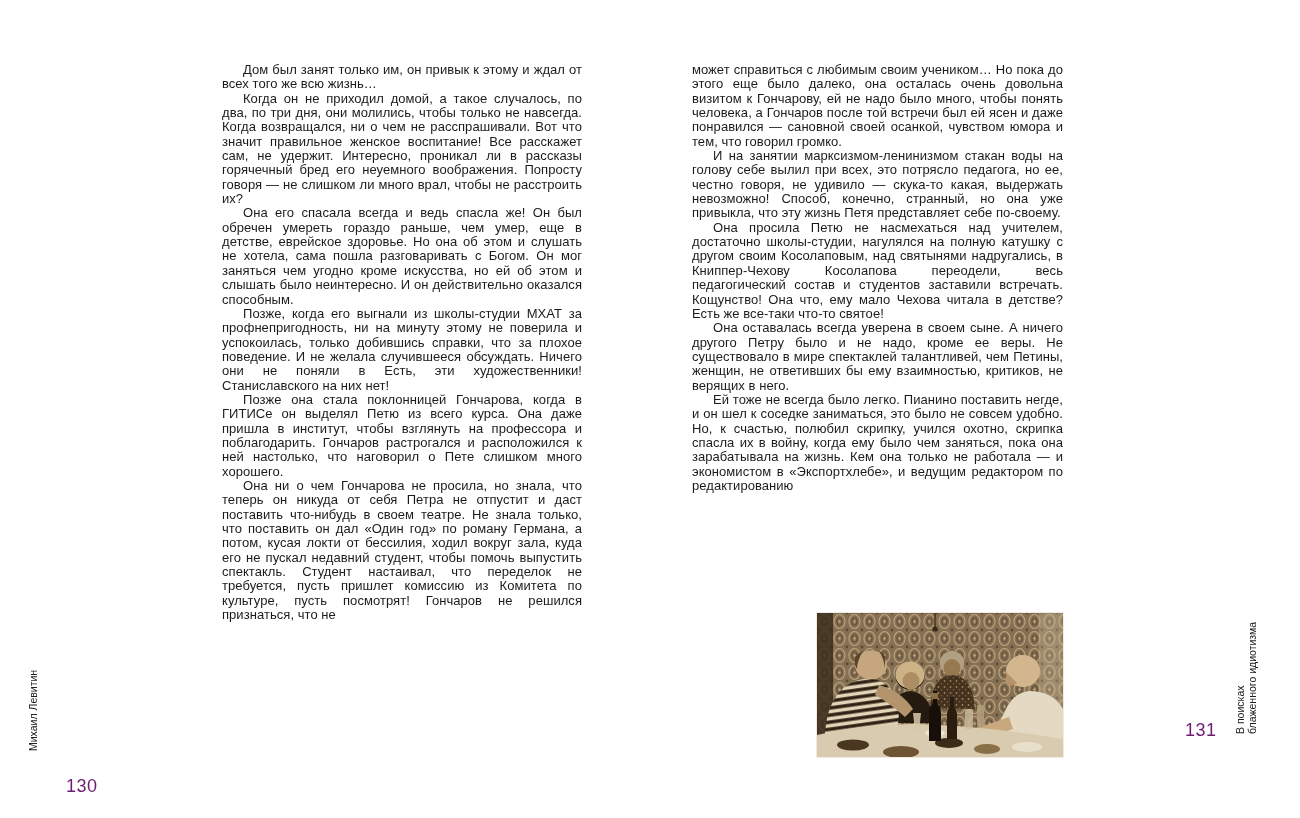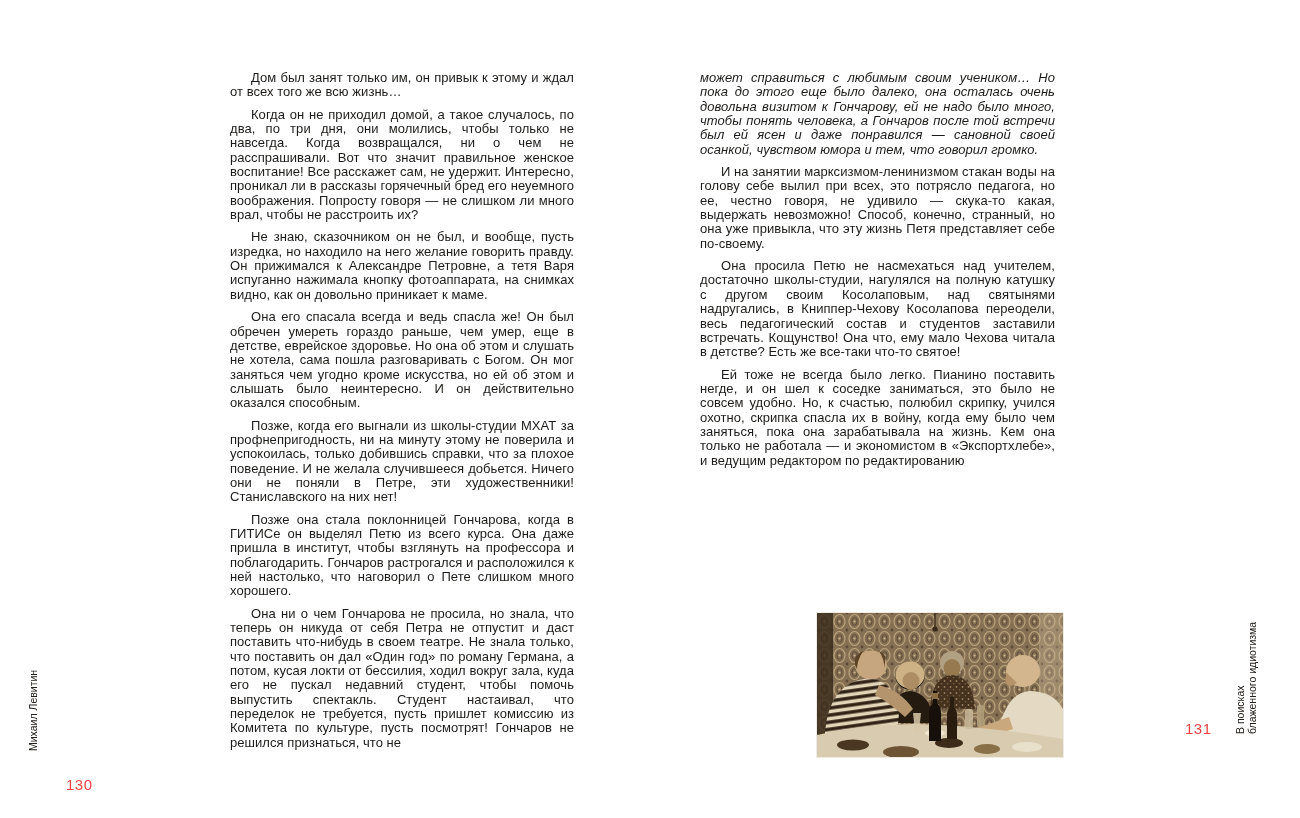--- a/index.html
+++ b/index.html
@@ -15,43 +15,43 @@
   
   .col {
     position: absolute;
     top: 63px;
     text-align: justify;
     font-size: 13px;
     line-height: 14.35px;
     color: #1c1b19;
     letter-spacing: 0.05px;
   }
-  .col p { margin: 8px; text-indent: 21px; }
+  .col p { margin: 0; text-indent: 21px; }
   .col-left  { left: 222px; width: 360px; }
   .col-right { left: 692px; width: 371px; }
-  .col-right p:first-child { text-indent: 0; font-style: italic; } 
+  .col-right p:first-child { text-indent: 0; } 
 
   
   .running {
     position: absolute;
     transform: rotate(-90deg);
     transform-origin: 0 0;
     white-space: nowrap;
     font-size: 10.5px;
     color: #24211d;
     line-height: 12px;
   }
   .running-left  { left: 27px;  top: 751px; }
   .running-right { left: 1234px; top: 734px; }
 
   
   .pagenum {
     position: absolute;
-    font-size: 15px;
-    color: #ef4444;
+    font-size: 18px;
+    color: #701a75;
     letter-spacing: 0.5px;
   }
   .pagenum-left  { left: 66px;   top: 776px; }
   .pagenum-right { left: 1185px; top: 720px; }
 
   
   .photo {
     position: absolute;
     left: 817px; top: 613px;
     width: 246px; height: 144px;
@@ -65,40 +65,40 @@
 <div class="spread">
 
   <div>
     <div class="running running-left">Михаил Левитин</div>
 
     <div class="pagenum pagenum-left">130</div>
 
     <div class="col col-left">
         <p>Дом был занят только им, он привык к этому и ждал от всех того же всю жизнь…</p>
         <p>Когда он не приходил домой, а такое случалось, по два, по три дня, они молились, чтобы только не навсегда. Когда возвращался, ни о чем не расспрашивали. Вот что значит правильное женское воспитание! Все расскажет сам, не удержит. Интересно, проникал ли в рассказы горячечный бред его неуемного воображения. Попросту говоря — не слишком ли много врал, чтобы не расстроить их?</p>
-        <p>Не знаю, сказочником он не был, и вообще, пусть изредка, но находило на него желание говорить правду. Он прижимался к Александре Петровне, а тетя Варя испуганно нажимала кнопку фотоаппарата, на снимках видно, как он довольно приникает к маме.</p>
         <p>Она его спасала всегда и ведь спасла же! Он был обречен умереть гораздо раньше, чем умер, еще в детстве, еврейское здоровье. Но она об этом и слушать не хотела, сама пошла разговаривать с Богом. Он мог заняться чем угодно кроме искусства, но ей об этом и слышать было неинтересно. И он действительно оказался способным.</p>
-        <p>Позже, когда его выгнали из школы-студии МХАТ за профнепригодность, ни на минуту этому не поверила и успокоилась, только добившись справки, что за плохое поведение. И не желала случившееся добьется. Ничего они не поняли в Петре, эти художественники! Станиславского на них нет!</p>
+        <p>Позже, когда его выгнали из школы-студии МХАТ за профнепригодность, ни на минуту этому не поверила и успокоилась, только добившись справки, что за плохое поведение. И не желала случившееся обсуждать. Ничего они не поняли в Есть, эти художественники! Станиславского на них нет!</p>
         <p>Позже она стала поклонницей Гончарова, когда в ГИТИСе он выделял Петю из всего курса. Она даже пришла в институт, чтобы взглянуть на профессора и поблагодарить. Гончаров растрогался и расположился к ней настолько, что наговорил о Пете слишком много хорошего.</p>
         <p>Она ни о чем Гончарова не просила, но знала, что теперь он никуда от себя Петра не отпустит и даст поставить что-нибудь в своем театре. Не знала только, что поставить он дал «Один год» по роману Германа, а потом, кусая локти от бессилия, ходил вокруг зала, куда его не пускал недавний студент, чтобы помочь выпустить спектакль. Студент настаивал, что переделок не требуется, пусть пришлет комиссию из Комитета по культуре, пусть посмотрят! Гончаров не решился признаться, что не</p>
       </div>
   </div>
 
   <div>
     <div class="running running-right">
       <div>В поисках</div>
       <div>блаженного идиотизма</div>
     </div>
 
     <div class="pagenum pagenum-right">131</div>
 
     <div class="col col-right">
         <p>может справиться с любимым своим учеником… Но пока до этого еще было далеко, она осталась очень довольна визитом к Гончарову, ей не надо было много, чтобы понять человека, а Гончаров после той встречи был ей ясен и даже понравился — сановной своей осанкой, чувством юмора и тем, что говорил громко.</p>
         <p>И на занятии марксизмом-ленинизмом стакан воды на голову себе вылил при всех, это потрясло педагога, но ее, честно говоря, не удивило — скука-то какая, выдержать невозможно! Способ, конечно, странный, но она уже привыкла, что эту жизнь Петя представляет себе по-своему.</p>
         <p>Она просила Петю не насмехаться над учителем, достаточно школы-студии, нагулялся на полную катушку с другом своим Косолаповым, над святынями надругались, в Книппер-Чехову Косолапова переодели, весь педагогический состав и студентов заставили встречать. Кощунство! Она что, ему мало Чехова читала в детстве? Есть же все-таки что-то святое!</p>
+        <p>Она оставалась всегда уверена в своем сыне. А ничего другого Петру было и не надо, кроме ее веры. Не существовало в мире спектаклей талантливей, чем Петины, женщин, не ответивших бы ему взаимностью, критиков, не верящих в него.</p>
         <p>Ей тоже не всегда было легко. Пианино поставить негде, и он шел к соседке заниматься, это было не совсем удобно. Но, к счастью, полюбил скрипку, учился охотно, скрипка спасла их в войну, когда ему было чем заняться, пока она зарабатывала на жизнь. Кем она только не работала — и экономистом в «Экспортхлебе», и ведущим редактором по редактированию</p>
       </div>
 
     <div class="photo">
       <svg viewBox="0 0 246 144" role="img" aria-label="Сепийная фотография: четверо пожилых людей за накрытым столом с бутылками и посудой на фоне узорчатых обоев">
         <defs>
           <pattern id="wp" width="15" height="17" patternUnits="userSpaceOnUse">
             <rect width="15" height="17" fill="#857053"></rect>
             <ellipse cx="7.5" cy="8.5" rx="5.5" ry="7" fill="none" stroke="#bda57d" stroke-width="1.1"></ellipse>
             <ellipse cx="7.5" cy="8.5" rx="2.6" ry="3.8" fill="none" stroke="#5c4936" stroke-width="1"></ellipse>

